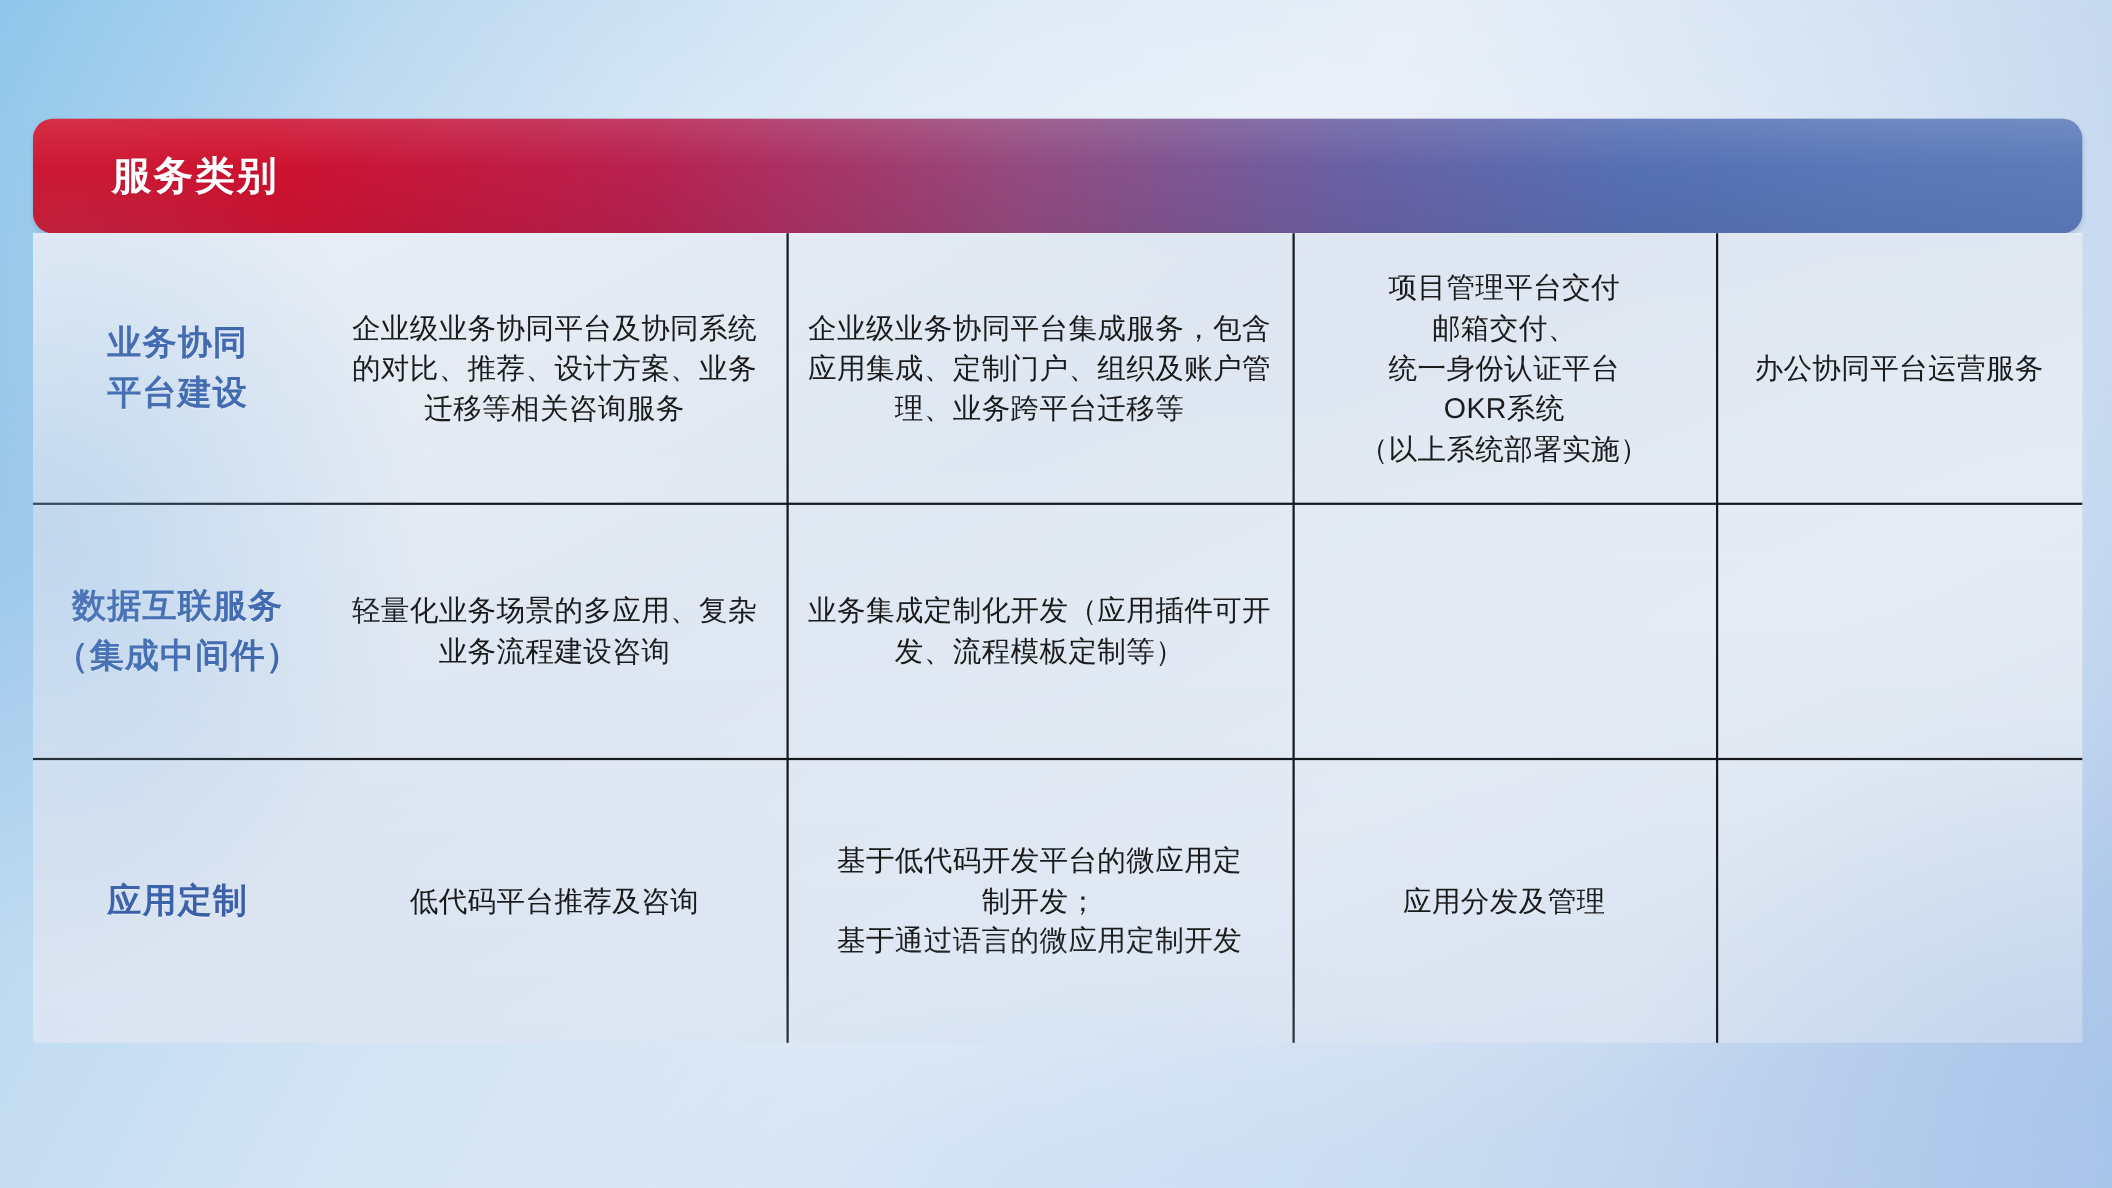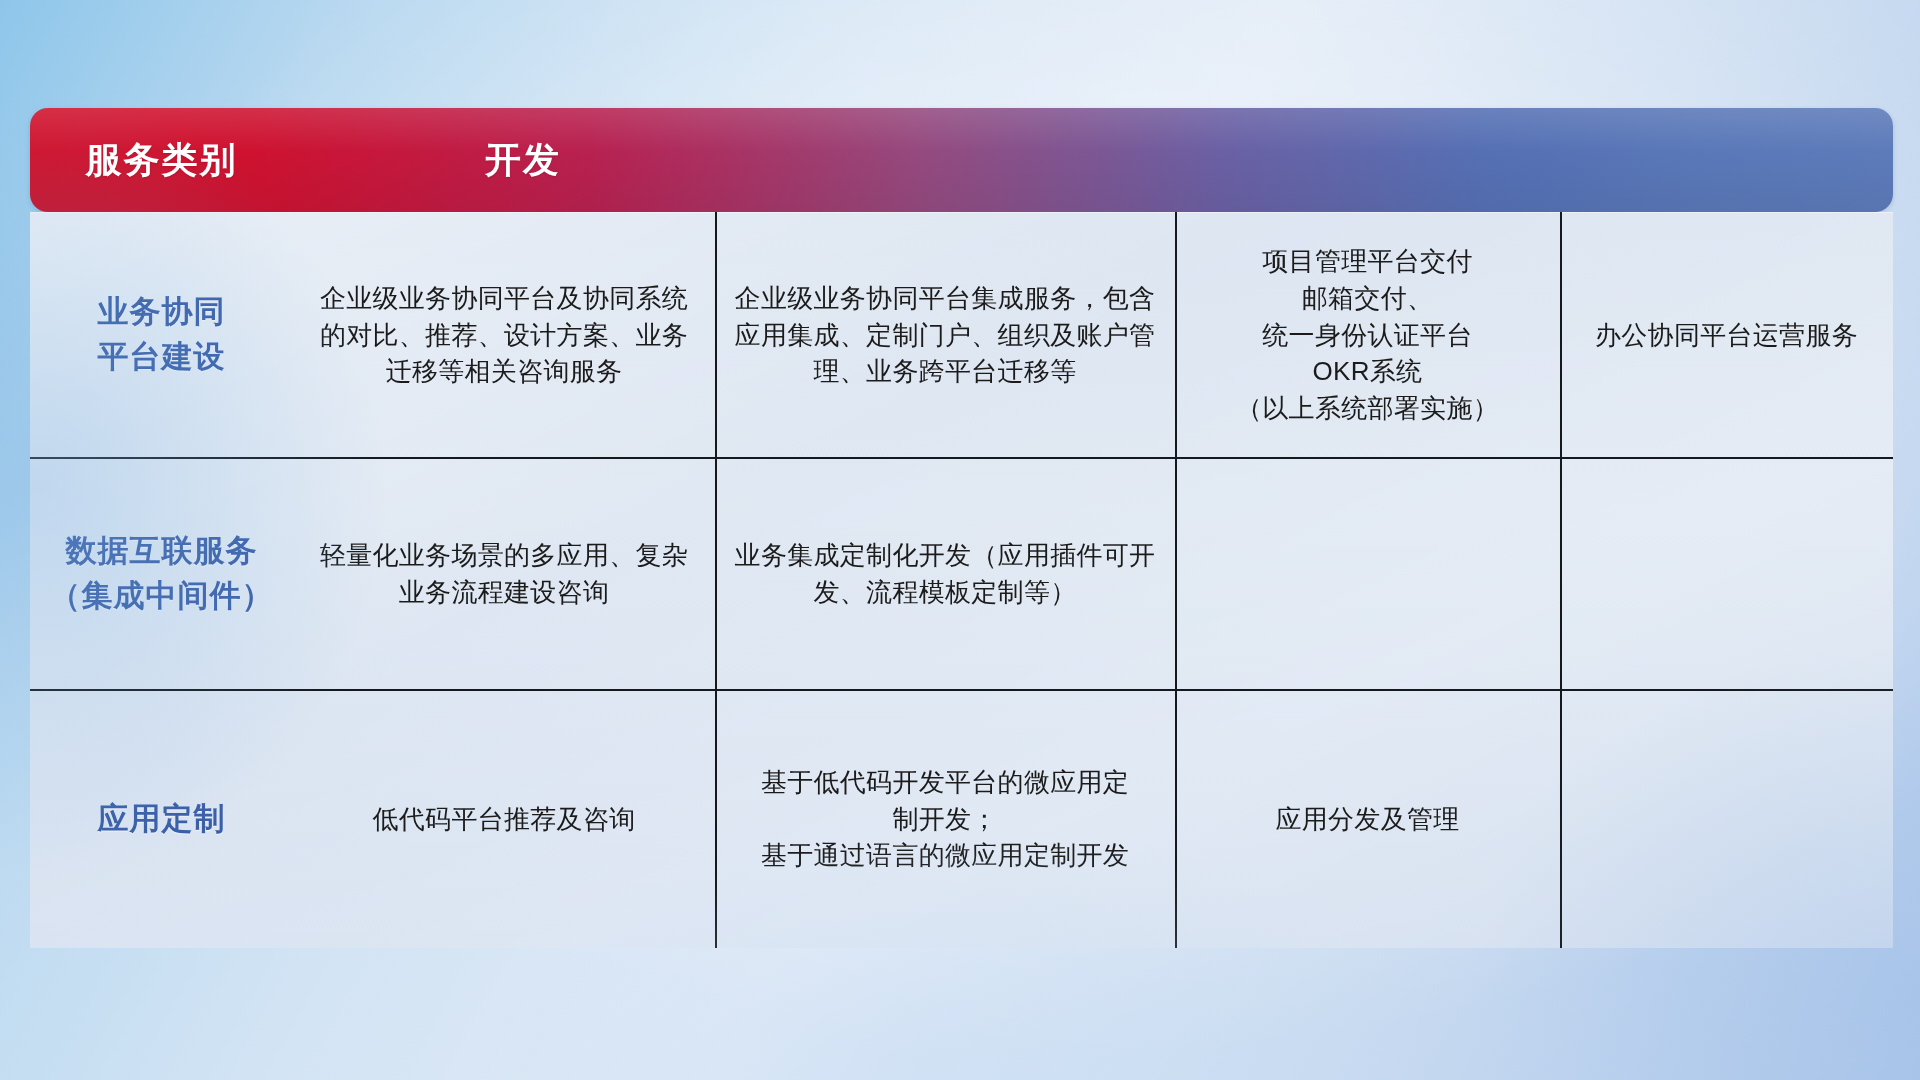--- a/index.html
+++ b/index.html
@@ -76,20 +76,21 @@
     display: flex;
     align-items: center;
     justify-content: center;
     color: #ffffff;
     font-size: 36px;
     font-weight: bold;
     letter-spacing: 2px;
     position: relative;
     z-index: 2;
     text-shadow: 0 1px 2px rgba(80,0,30,0.18);
+    padding-left: 16px;
   }
 
   
   .c0 { width: 263px; }
   .c1 { width: 422px; }
   .c2 { width: 460px; }
   .c3 { width: 385px; }
   .c4 { width: 333px; }
 
   .tbody {
@@ -153,21 +154,20 @@
 </head>
 <body>
 
 <div id="slide">
 
   <div class="table-wrap">
 
     <div class="thead">
       <div class="hrow">
         <div class="hcell c0">服务类别</div>
-        <div class="hcell c2">开发</div>
       </div>
     </div>
 
     <div class="tbody">
 
       <div class="vline" style="left:685px; height:736px;"></div>
       <div class="vline" style="left:1145px; height:736px;"></div>
       <div class="vline" style="left:1530px; height:736px;"></div>
       <div class="hline" style="top:245px; width:1863px;"></div>
       <div class="hline" style="top:477px; width:1863px;"></div>

